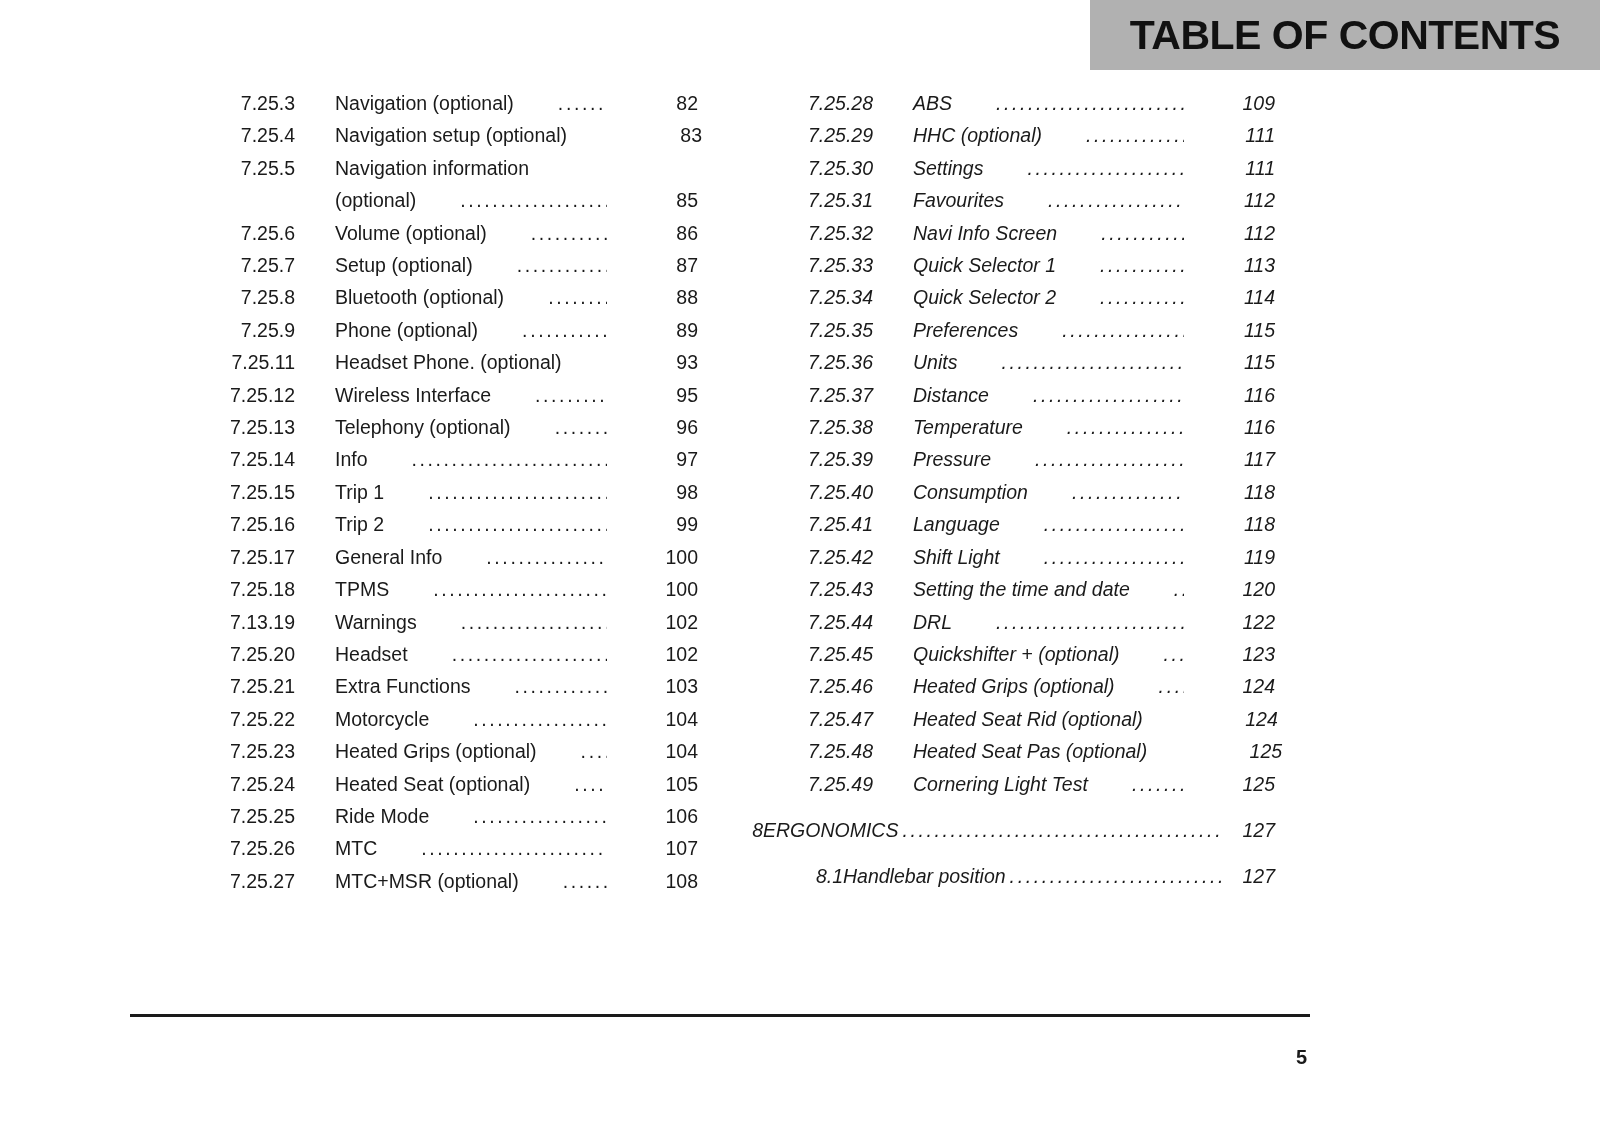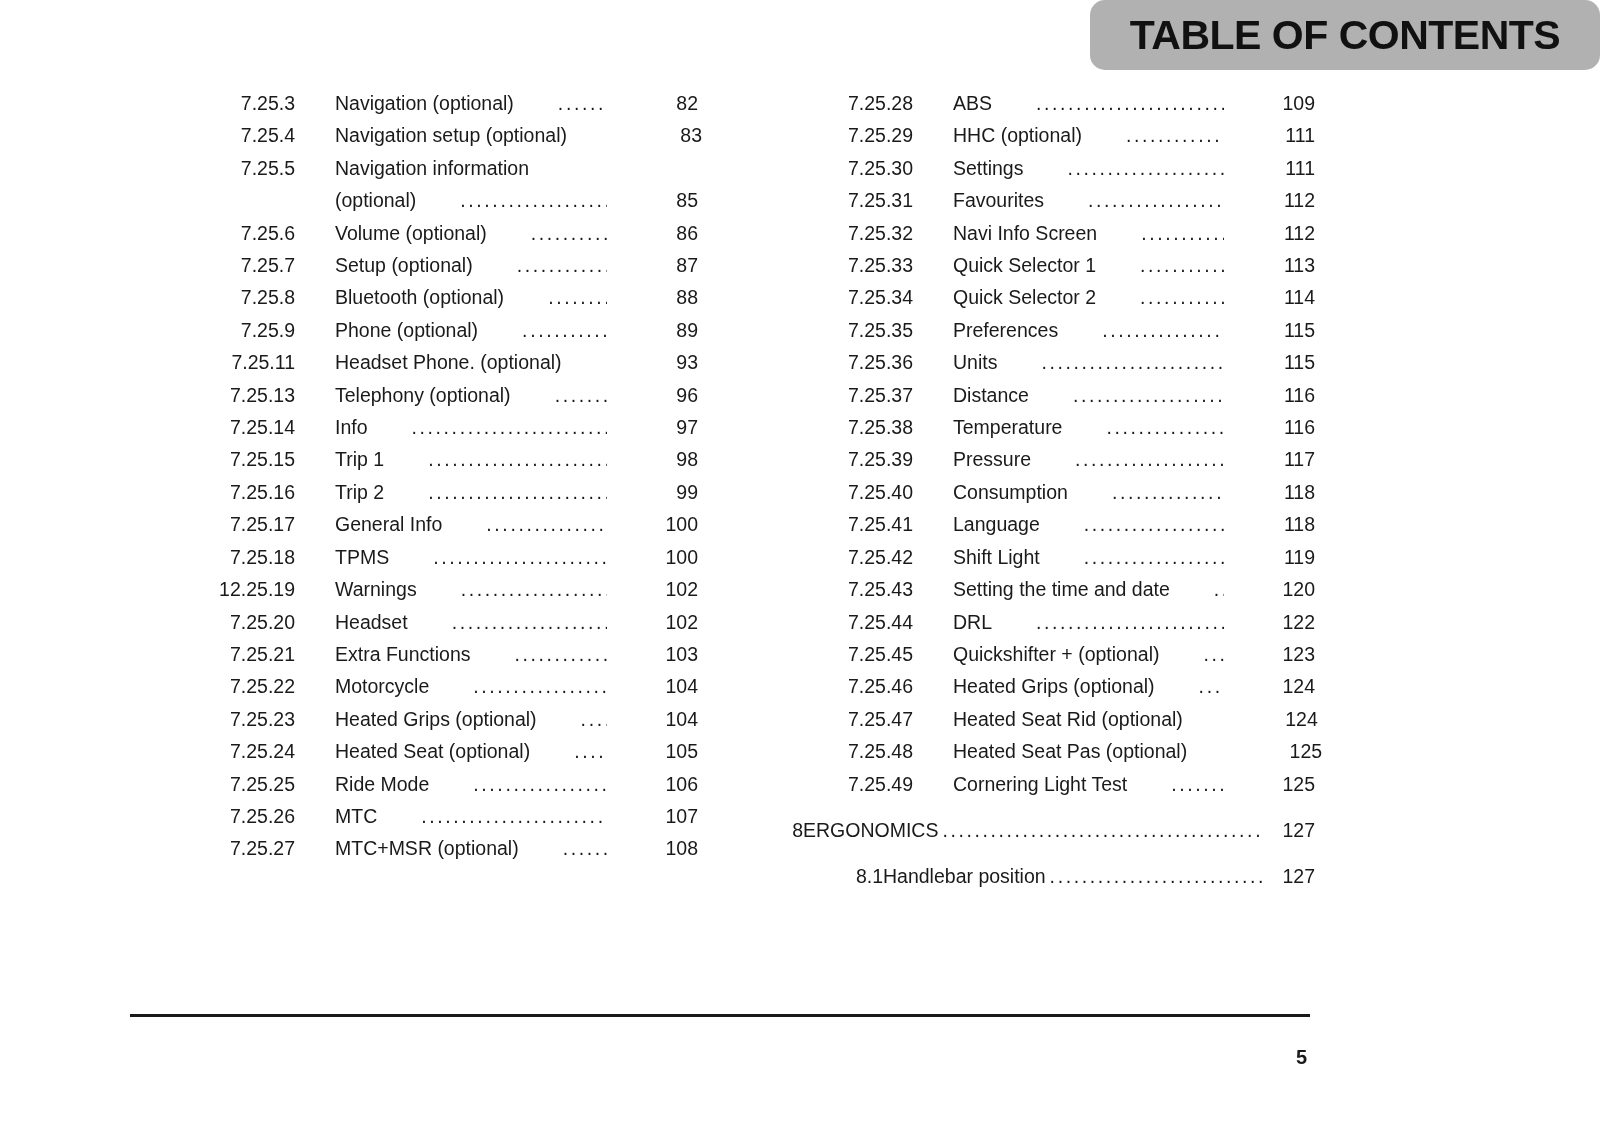--- a/index.html
+++ b/index.html
@@ -20,37 +20,36 @@
   .header-bar {
     position: absolute;
     left: 1090px;
     top: 0;
     width: 510px;
     height: 70px;
     background: #b1b1b1;
     display: flex;
     align-items: center;
     justify-content: center;
-    border-radius: 15px;
   }
   .header-title {
     font-weight: bold;
     font-size: 41px;
     letter-spacing: -0.5px;
     color: #111111;
     white-space: nowrap;
   }
 
   
   .col {
     position: absolute;
     top: 87px;
   }
   .col-left  { left: 130px; width: 568px; }
-  .col-right { left: 748px; width: 567px; }
+  .col-right { left: 708px; width: 567px; font-style: italic; }
 
   .toc-row {
     display: flex;
     align-items: baseline;
     line-height: 32.4px;
     font-size: 19.5px;
     color: #1a1a1a;
   }
   .lv3 { padding-left: 55px; gap: 40px; }
   .lv2 { padding-left: 55px; }
@@ -165,20 +164,26 @@
         <span class="leader"></span>
         <span class="page">89</span>
       </div>
       <div class="toc-row lv3">
         <span class="num">7.25.11</span>
         <span class="title">Headset Phone. (optional)</span>
         <span class="leader"></span>
         <span class="page">93</span>
       </div>
       <div class="toc-row lv3">
+        <span class="num">7.25.12</span>
+        <span class="title">Wireless Interface</span>
+        <span class="leader"></span>
+        <span class="page">95</span>
+      </div>
+      <div class="toc-row lv3">
         <span class="num">7.25.13</span>
         <span class="title">Telephony (optional)</span>
         <span class="leader"></span>
         <span class="page">96</span>
       </div>
       <div class="toc-row lv3">
         <span class="num">7.25.14</span>
         <span class="title">Info</span>
         <span class="leader"></span>
         <span class="page">97</span>
@@ -201,21 +206,21 @@
         <span class="leader"></span>
         <span class="page">100</span>
       </div>
       <div class="toc-row lv3">
         <span class="num">7.25.18</span>
         <span class="title">TPMS</span>
         <span class="leader"></span>
         <span class="page">100</span>
       </div>
       <div class="toc-row lv3">
-        <span class="num">12.25.19</span>
+        <span class="num">7.13.19</span>
         <span class="title">Warnings</span>
         <span class="leader"></span>
         <span class="page">102</span>
       </div>
       <div class="toc-row lv3">
         <span class="num">7.25.20</span>
         <span class="title">Headset</span>
         <span class="leader"></span>
         <span class="page">102</span>
       </div>

